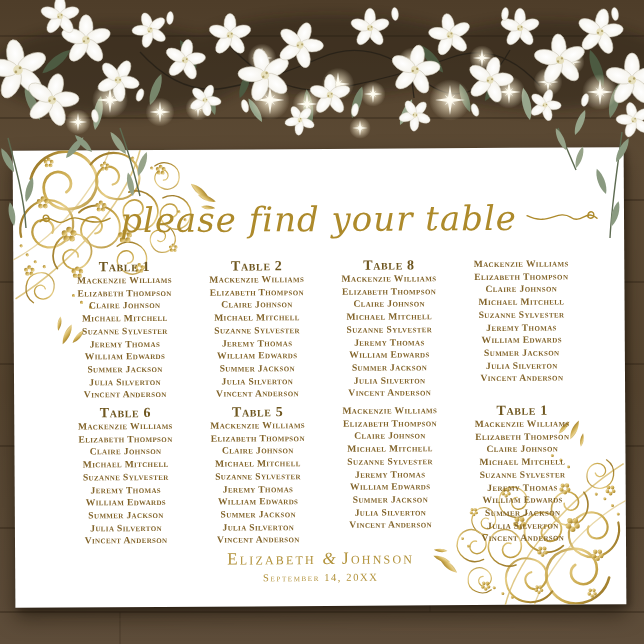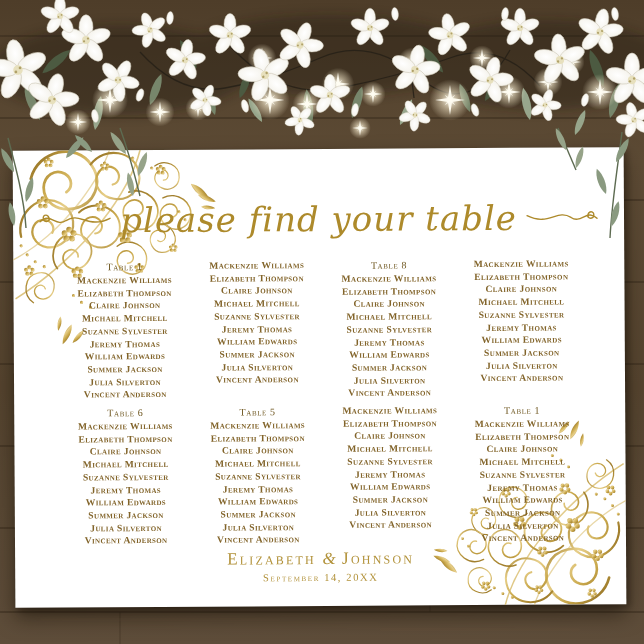--- a/index.html
+++ b/index.html
@@ -25,21 +25,21 @@
     margin:0;font-family:"DejaVu Serif",serif;font-style:italic;font-weight:400;
     font-size:34px;line-height:1;color:#ad8a2b;white-space:nowrap;letter-spacing:1px;
   }
   .flourish{flex:0 0 auto;}
   .tables{
     position:absolute;top:110px;left:48px;right:40px;
     display:grid;grid-template-columns:repeat(4,1fr);gap:5px 6px;
   }
   .table-cell{text-align:center;}
   .table-title{
-    margin:0 0 1px 0;font-size:10px;line-height:13px;font-weight:400;
+    margin:0 0 1px 0;font-size:14px;line-height:13px;font-weight:700;
     font-variant:small-caps;letter-spacing:.6px;color:#6f5720;
   }
   ul.guest-list{list-style:none;margin:0;padding:0;}
   ul.guest-list li{
     font-size:9.6px;line-height:12.7px;font-weight:700;
     font-variant:small-caps;letter-spacing:.35px;color:#82642a;white-space:nowrap;
   }
   .footer{position:absolute;top:400px;left:0;right:0;text-align:center;}
   .couple{
     font-size:17px;line-height:20px;font-variant:small-caps;letter-spacing:2.2px;
@@ -310,20 +310,21 @@
             <li>Michael Mitchell</li>
             <li>Suzanne Sylvester</li>
             <li>Jeremy Thomas</li>
             <li>William Edwards</li>
             <li>Summer Jackson</li>
             <li>Julia Silverton</li>
             <li>Vincent Anderson</li>
           </ul>
       </section>
       <section class="table-cell">
+        <h2 class="table-title">Table 2</h2>
         <ul class="guest-list">
             <li>Mackenzie Williams</li>
             <li>Elizabeth Thompson</li>
             <li>Claire Johnson</li>
             <li>Michael Mitchell</li>
             <li>Suzanne Sylvester</li>
             <li>Jeremy Thomas</li>
             <li>William Edwards</li>
             <li>Summer Jackson</li>
             <li>Julia Silverton</li>

